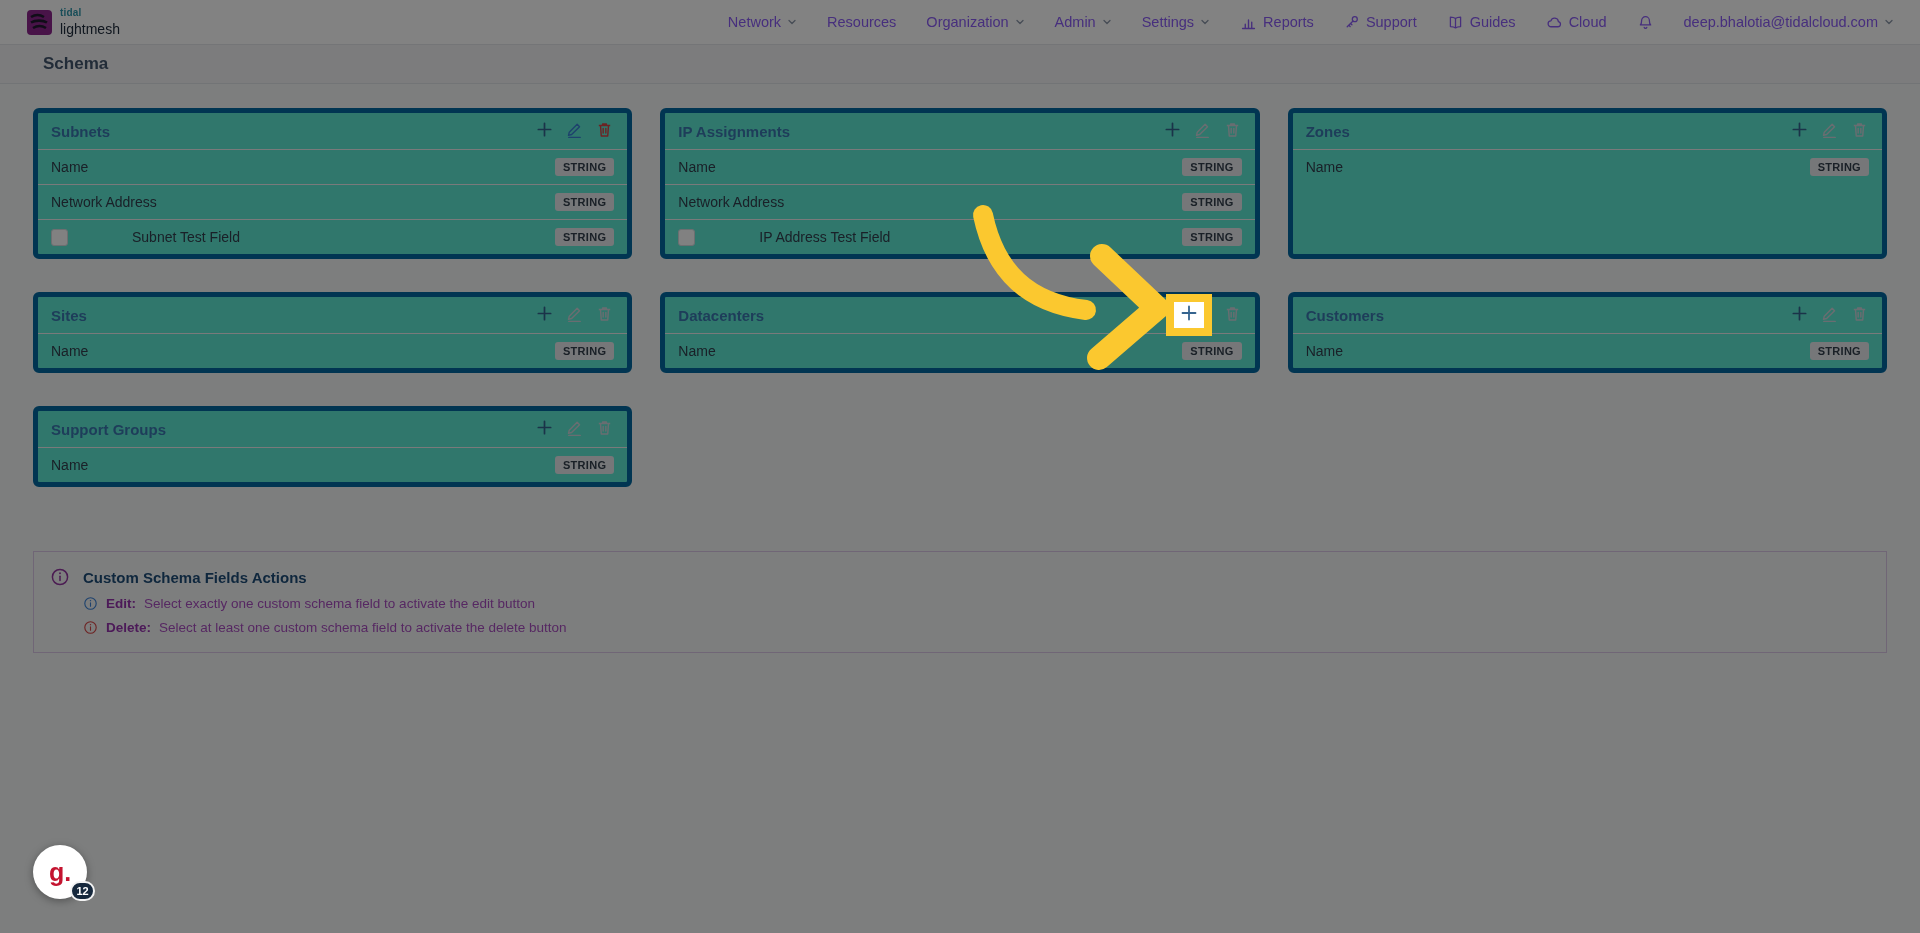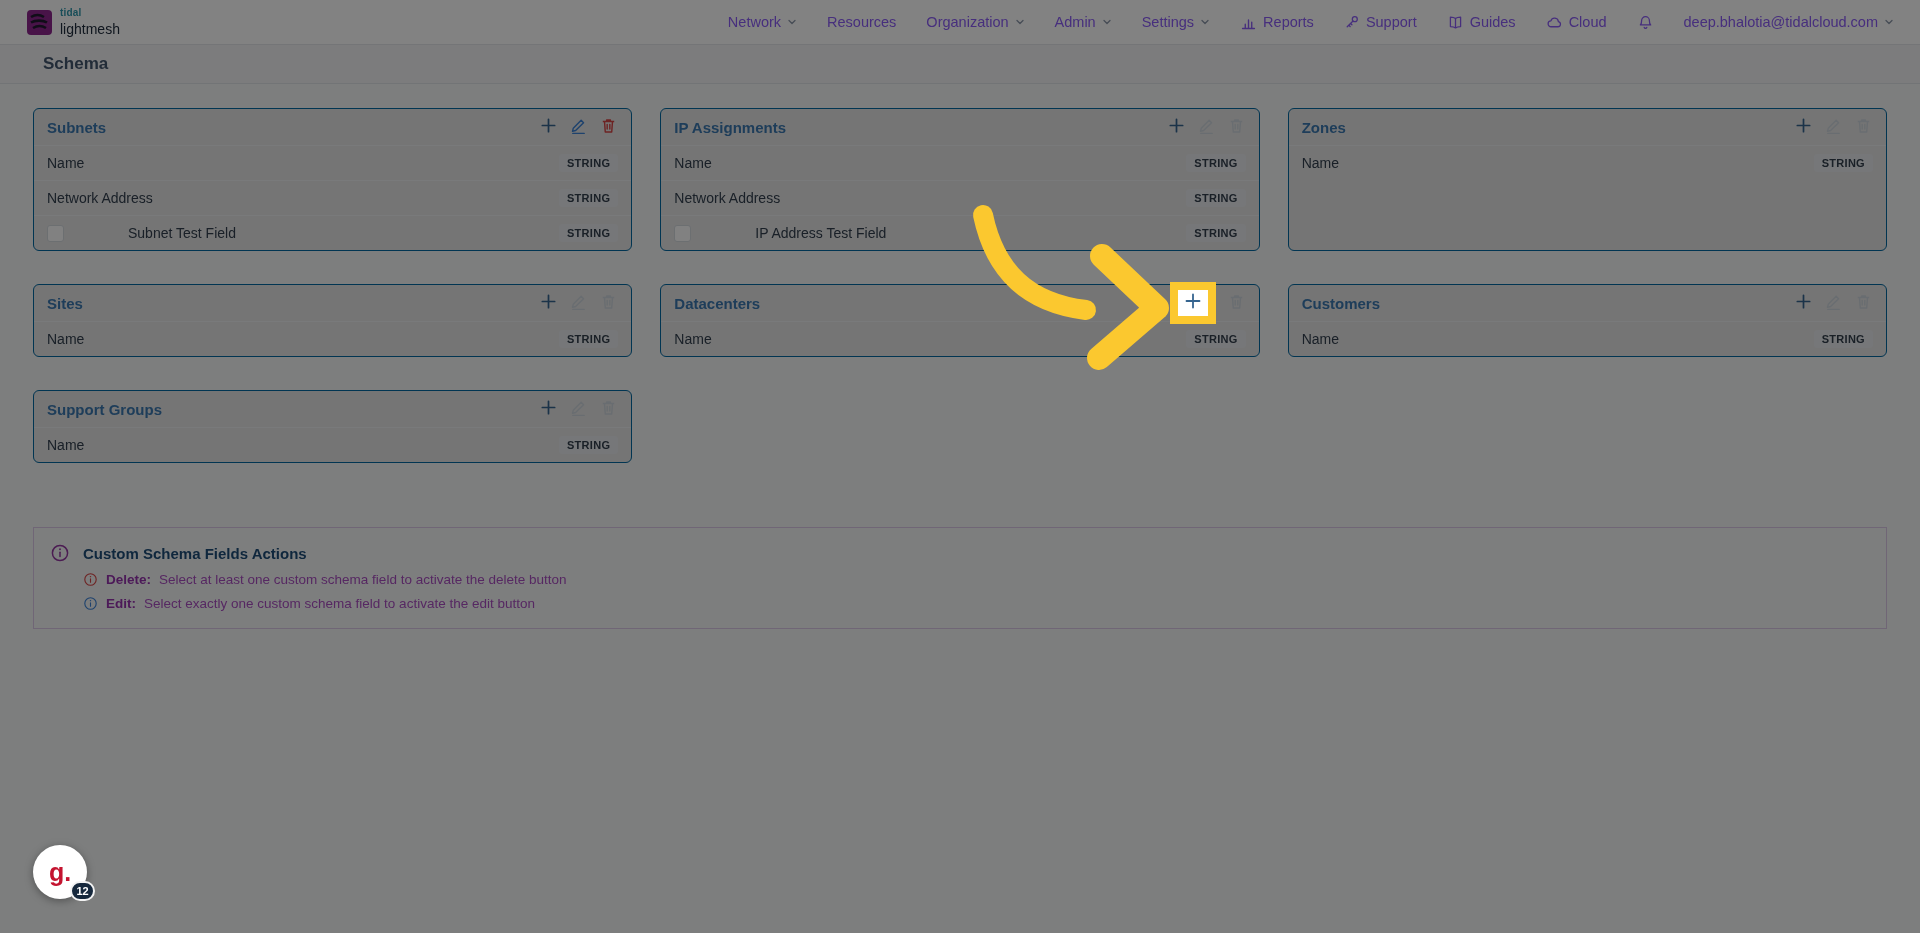--- a/index.html
+++ b/index.html
@@ -21,21 +21,21 @@
 
   
   .titlebar { height:39px; background:#f3f4f6; border-bottom:1px solid #e0e3e7;
     display:flex; align-items:center; padding-left:43px; font-size:17px;
     font-weight:600; color:#44566e; }
 
   
   .content { padding:24px 33px; }
   .grid { display:grid; grid-template-columns:repeat(3,1fr);
     column-gap:28px; row-gap:33px; }
-  .card { background:#e5e5e5; border:1px solid #0369a1; border-radius:6px; }
+  .card { background:#5eead4; border:5px solid #0369a1; border-radius:6px; }
   .card-header { height:36px; display:flex; align-items:center; padding:0 13px; }
   .card-title { font-size:15px; font-weight:700; color:#3c79b0; }
   .card-actions { margin-left:auto; display:flex; align-items:center; gap:11px; }
   .icon-btn { width:19px; height:19px; display:flex; align-items:center;
     justify-content:center; cursor:pointer; background:none; border:none; padding:0; }
   .icon-btn svg { width:19px; height:19px; }
   .act-plus { color:#35648f; }
   .act-edit-on { color:#3b82d6; }
   .act-del-on { color:#d64545; }
   .act-off { color:#cfd6dd; }
@@ -416,37 +416,37 @@
     <div class="info-head">
       <span class="info-head-icon"><svg viewBox="0 0 20 20" fill="none" stroke="currentColor" stroke-width="1.5">
             <circle cx="10" cy="10" r="7.6"></circle>
             <path d="M10 9.2v4.4" stroke-linecap="round"></path>
             <circle cx="10" cy="6.2" r=".95" fill="currentColor" stroke="none"></circle>
           </svg></span>
       <span class="info-title">Custom Schema Fields Actions</span>
     </div>
     <div class="info-notes" id="info-notes">
         <div class="info-note">
+          <span class="note-icon blue"><svg viewBox="0 0 20 20" fill="none" stroke="currentColor" stroke-width="1.5">
+              <circle cx="10" cy="10" r="7.6"></circle>
+              <path d="M10 9.2v4.4" stroke-linecap="round"></path>
+              <circle cx="10" cy="6.2" r=".95" fill="currentColor" stroke="none"></circle>
+            </svg></span>
+          <span class="note-label">Edit:</span>
+          <span>Select exactly one custom schema field to activate the edit button</span>
+        </div>
+        <div class="info-note">
           <span class="note-icon red"><svg viewBox="0 0 20 20" fill="none" stroke="currentColor" stroke-width="1.5">
               <circle cx="10" cy="10" r="7.6"></circle>
               <path d="M10 9.2v4.4" stroke-linecap="round"></path>
               <circle cx="10" cy="6.2" r=".95" fill="currentColor" stroke="none"></circle>
             </svg></span>
           <span class="note-label">Delete:</span>
           <span>Select at least one custom schema field to activate the delete button</span>
         </div>
-        <div class="info-note">
-          <span class="note-icon blue"><svg viewBox="0 0 20 20" fill="none" stroke="currentColor" stroke-width="1.5">
-              <circle cx="10" cy="10" r="7.6"></circle>
-              <path d="M10 9.2v4.4" stroke-linecap="round"></path>
-              <circle cx="10" cy="6.2" r=".95" fill="currentColor" stroke="none"></circle>
-            </svg></span>
-          <span class="note-label">Edit:</span>
-          <span>Select exactly one custom schema field to activate the edit button</span>
-        </div>
       </div>
   </section>
 </main>
 
 <div class="dim-overlay"></div>
 
 <svg class="arrow-svg" viewBox="0 0 1920 933">
   <path d="M 983 215 C 995 272 1028 303 1086 310" fill="none" stroke="#fbc82f" stroke-width="20" stroke-linecap="round"></path>
   <path d="M 1102 256 L 1157 308 L 1099 358" fill="none" stroke="#fbc82f" stroke-width="24" stroke-linecap="round" stroke-linejoin="round"></path>
 </svg>

